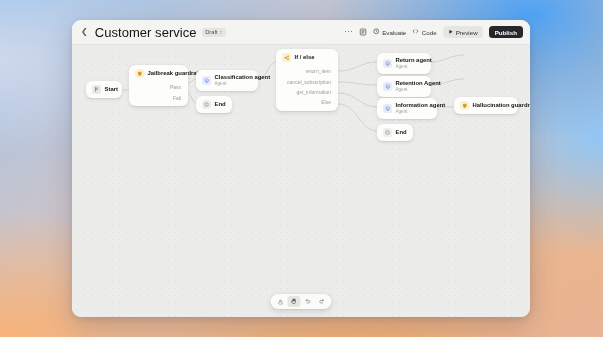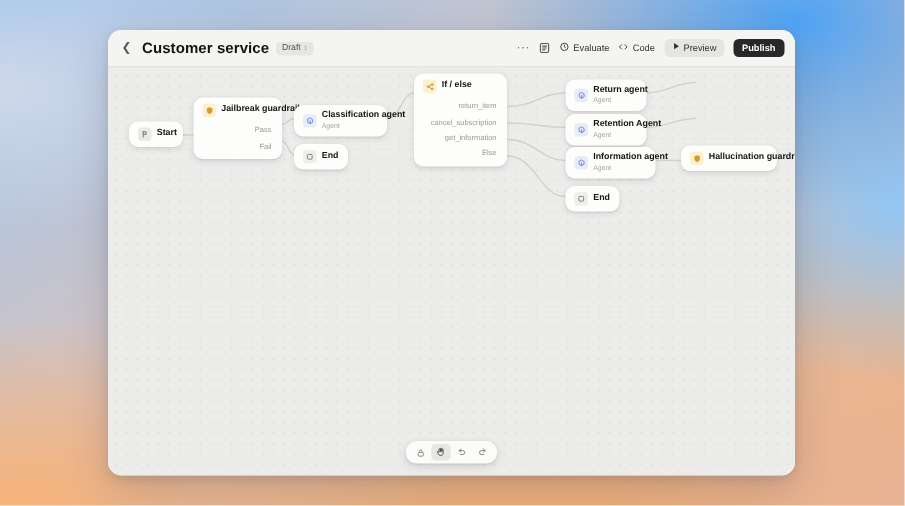--- a/index.html
+++ b/index.html
@@ -54,22 +54,22 @@
   }
   .hdr-left { display: flex; align-items: center; gap: 5px; }
   .back-chevron {
     font-size: 8px;
     color: #5d5d5b;
     line-height: 1;
     padding: 1px 2px;
     cursor: pointer;
   }
   .proj-title {
-    font-size: 10px;
-    font-weight: 700;
+    font-size: 13px;
+    font-weight: 400;
     color: #14140f;
     letter-spacing: 0.05px;
     white-space: nowrap;
   }
   .draft-pill {
     display: flex;
     align-items: center;
     gap: 2px;
     background: #e5e5e1;
     border-radius: 3px;

